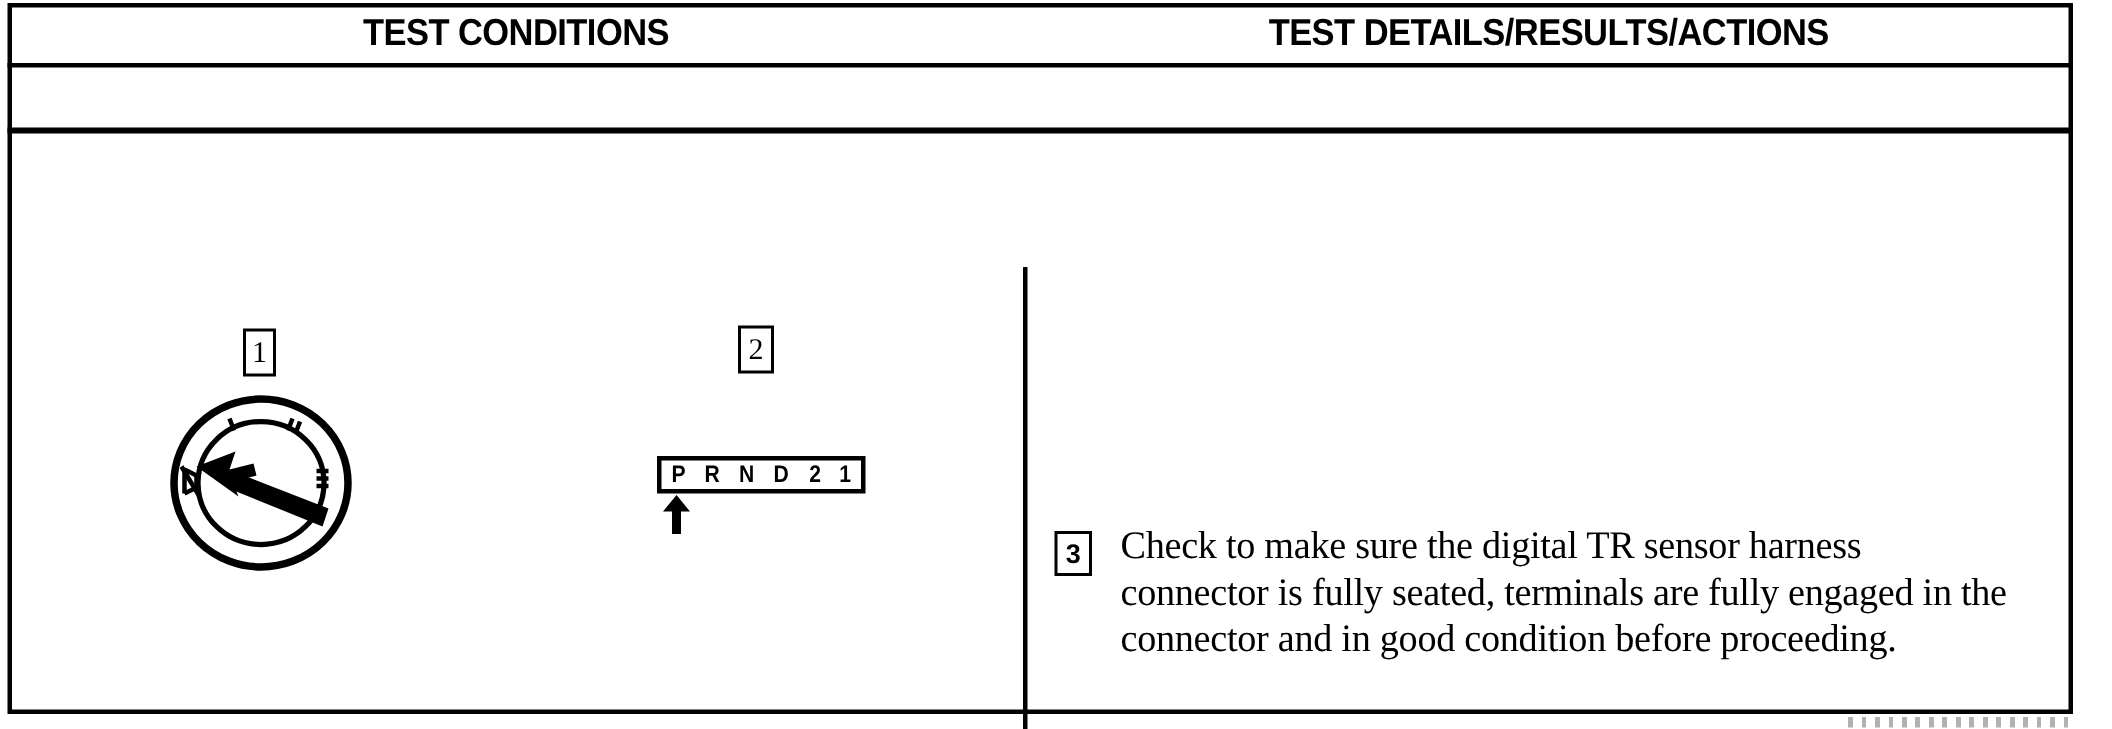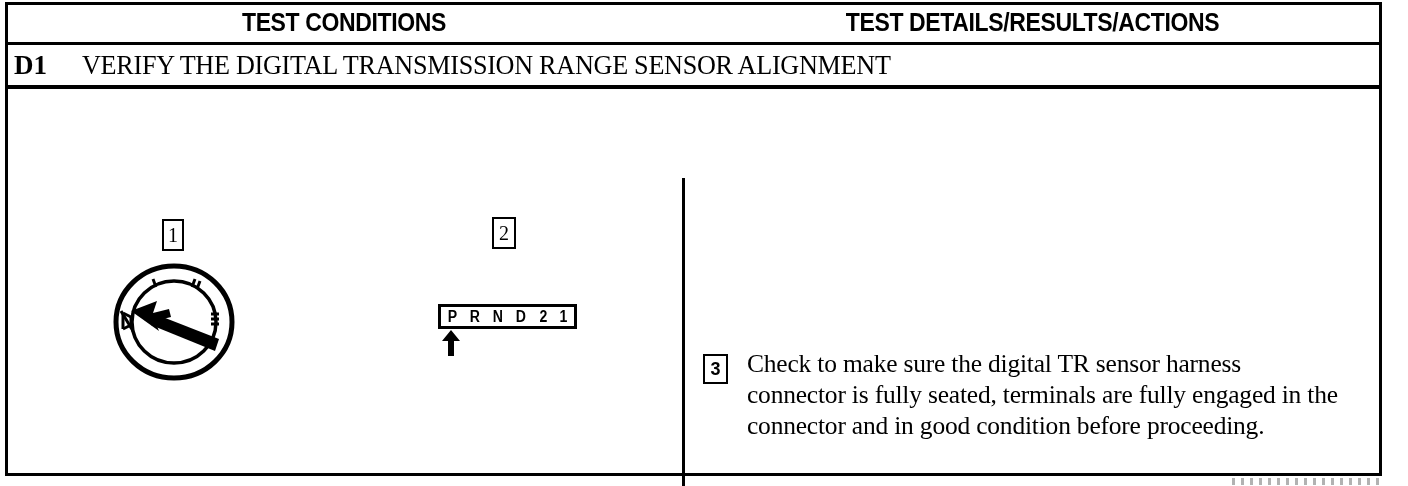--- a/index.html
+++ b/index.html
@@ -241,24 +241,20 @@
 <div id="sheet">
 
   <div class="table-frame"></div>
 
   <div class="header-row">
     <div class="header-cell left">TEST CONDITIONS</div>
     <div class="header-cell right">TEST DETAILS/RESULTS/ACTIONS</div>
   </div>
   <div class="hdr-divider"></div>
 
-  <div class="step-row">
-    <span class="step-id">D1</span>
-    <span class="step-title">VERIFY THE DIGITAL TRANSMISSION RANGE SENSOR ALIGNMENT</span>
-  </div>
   <div class="step-divider"></div>
 
   <div class="body-area">
 
     <div class="col-left">
 
       <div class="callout" id="callout-1">1</div>
 
       <div class="callout" id="callout-2">2</div>
 

